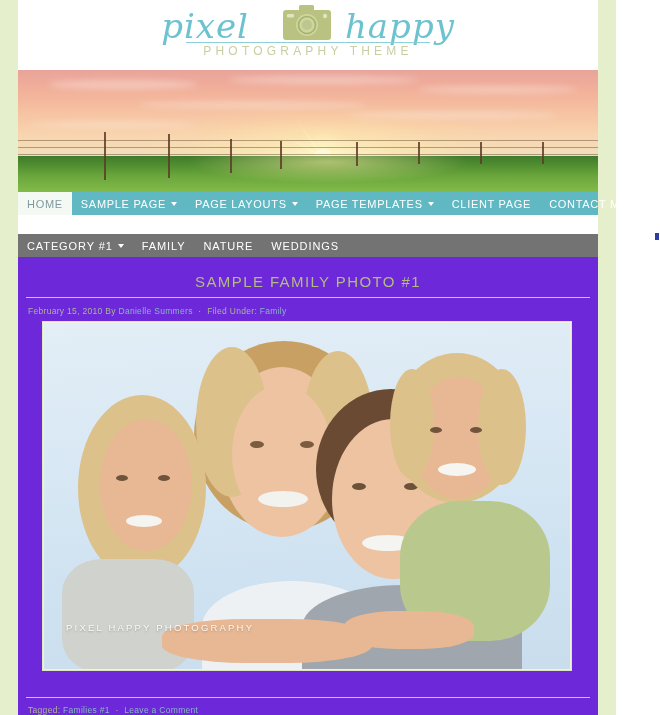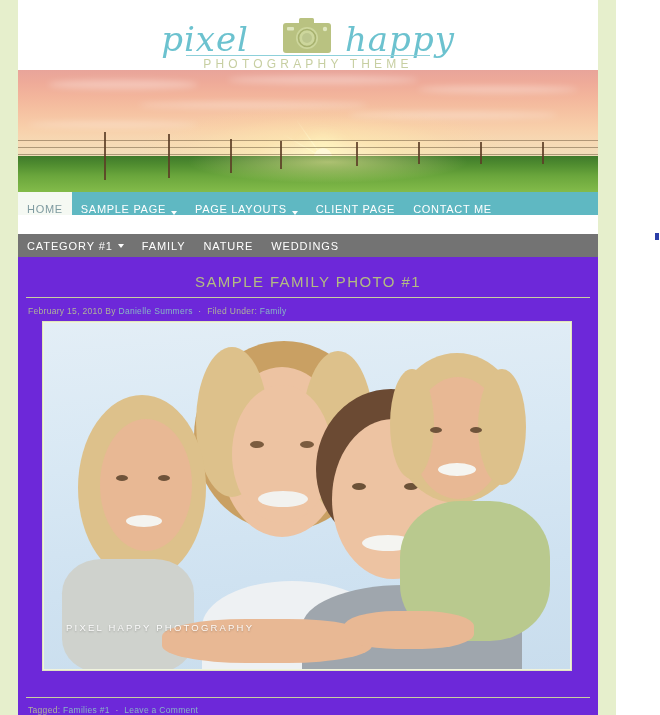--- a/index.html
+++ b/index.html
@@ -46,21 +46,20 @@
     background: #ffffff;
   }
   .logo-inner {
     position: absolute;
     left: 50%;
     top: 6px;
     transform: translateX(-50%);
     width: 300px;
     height: 58px;
     text-align: center;
-    margin-top: 13px;
   }
   .logo-script {
     position: relative;
     font-family: "DejaVu Serif", serif;
     font-style: italic;
     font-size: 34px;
     color: #6cc2cf;
     letter-spacing: 1px;
     line-height: 40px;
     white-space: nowrap;
@@ -182,21 +181,21 @@
     height: 23px;
     background: #5fb8c2;
   }
   .nav-primary ul,
   .nav-secondary ul {
     margin: 0; padding: 0; list-style: none;
     display: flex; align-items: stretch; height: 100%;
   }
   .nav-primary li {
     display: flex;
-    align-items: flex-end;
+    align-items: center;
     padding: 0 9px;
     font-size: 11px;
     letter-spacing: 0.7px;
     color: #ffffff;
     white-space: nowrap;
     cursor: pointer;
   }
   .nav-primary li.current {
     background: #f5f9f3;
     color: #7e9aa0;
@@ -422,20 +421,24 @@
       </li>
       <li>
         <span>SAMPLE PAGE</span>
         <span class="caret"></span>
       </li>
       <li>
         <span>PAGE LAYOUTS</span>
         <span class="caret"></span>
       </li>
       <li>
+        <span>PAGE TEMPLATES</span>
+        <span class="caret"></span>
+      </li>
+      <li>
         <span>CLIENT PAGE</span>
       </li>
       <li>
         <span>CONTACT ME</span>
       </li>
     </ul>
   </nav>
 
   <div class="nav-gap"></div>
 

